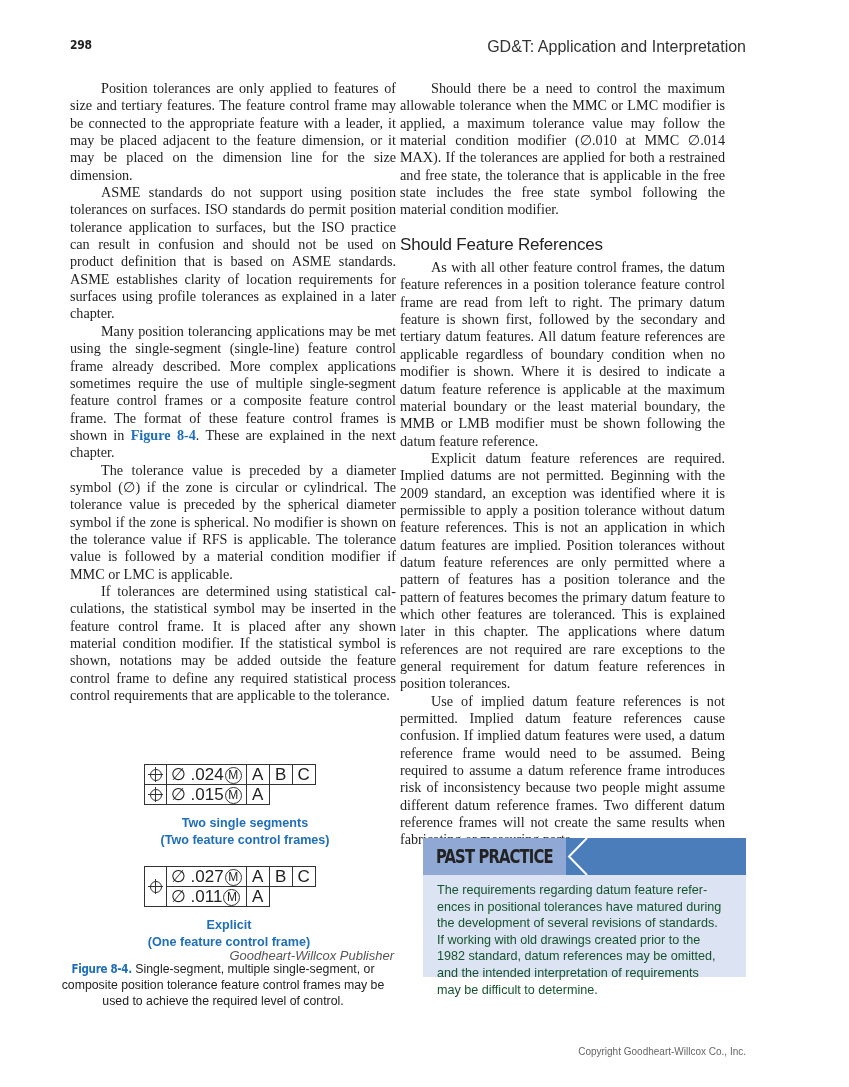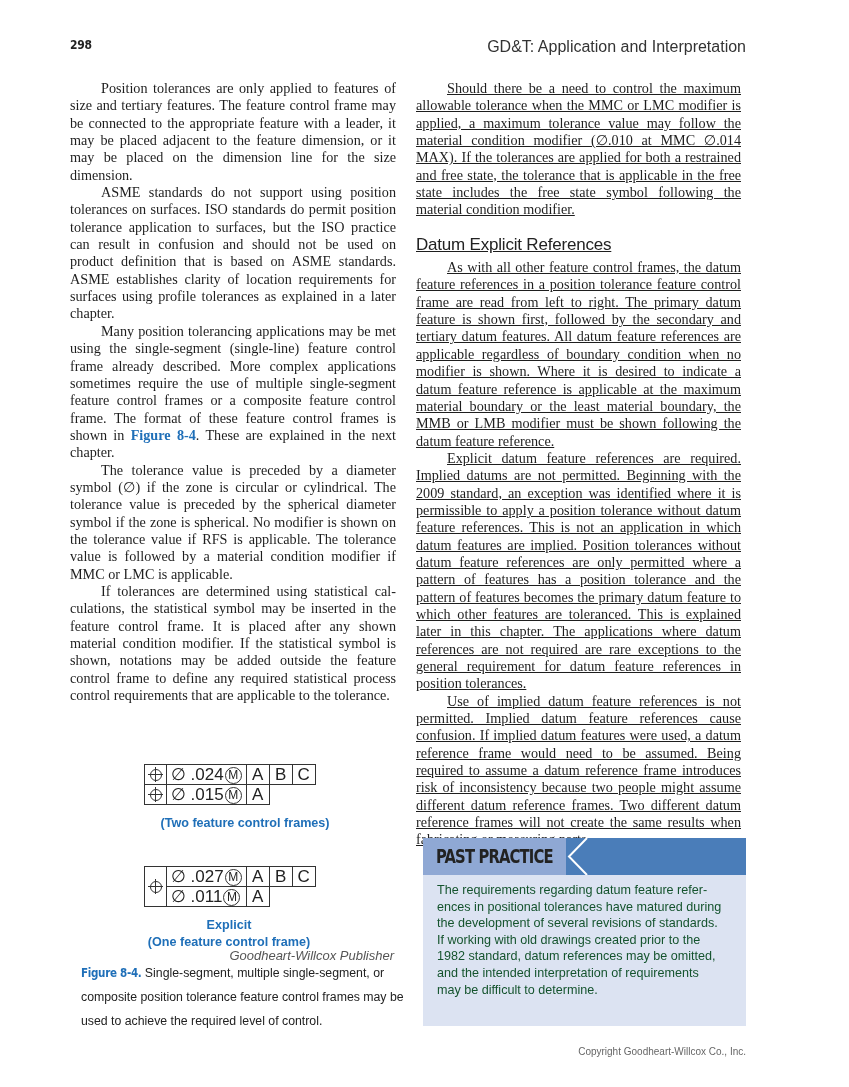--- a/index.html
+++ b/index.html
@@ -1,44 +1,44 @@
 <!DOCTYPE html>
 <html><head>
 <meta charset="utf-8">
 <style>
   html, body { margin: 0; padding: 0; background: #ffffff; }
   body { width: 849px; height: 1087px; position: relative; overflow: hidden; color: #1e1e1e; }
   .hdr-num { position: absolute; left: 70px; top: 38px; font-family: "DejaVu Sans Condensed", "DejaVu Sans", sans-serif; font-weight: bold; font-size: 12px; letter-spacing: -0.3px; color: #222; }
   .hdr-title { position: absolute; right: 103px; top: 38px; font-family: "Liberation Sans", sans-serif; font-size: 16px; color: #333; }
   .col { position: absolute; top: 80px; width: 326px; font-family: "Liberation Serif", "DejaVu Serif", serif; font-size: 14.2px; line-height: 17.35px; text-align: justify; hyphens: manual; }
   .col.left { left: 70px; }
-  .col.right { left: 416px; width: 325px; text-decoration: underline; }
+  .col.right { left: 400px; width: 325px; }
   .col p { margin: 0; text-indent: 31px; }
   .col h2 { font-family: "Liberation Sans", sans-serif; font-weight: normal; font-size: 17px; margin: 0; color: #222; letter-spacing: -0.2px; }
   .left h2 { margin-top: 17px; margin-bottom: 6px; }
   .right h2 { margin-top: 17px; margin-bottom: 6px; }
   .figref { color: #1f6fb8; font-weight: bold; }
 
   .fcf { position: absolute; border-collapse: collapse; font-family: "Liberation Sans", sans-serif; font-size: 17px; color: #222; }
   .fcf td { border: 1.3px solid #333; height: 19px; padding: 0 4px; text-align: center; line-height: 19px; }
   .fcf td.sym { width: 15px; padding: 0 3px; }
   .fcf td.tol { text-align: left; white-space: nowrap; }
   .fcf td.dat { width: 14px; }
   .mod { display: inline-block; width: 15px; height: 15px; border: 1.2px solid #333; border-radius: 50%; font-size: 12px; line-height: 15px; text-align: center; vertical-align: 1px; margin-left: 1px; }
   .posicon { display: inline-block; width: 15px; height: 15px; position: relative; vertical-align: -2px; }
   .posicon .c { position: absolute; left: 2px; top: 2px; width: 10px; height: 10px; border: 1.2px solid #333; border-radius: 50%; }
   .posicon .h { position: absolute; left: 0; top: 7px; width: 15px; height: 1.2px; background: #333; }
   .posicon .v { position: absolute; left: 7px; top: 0; width: 1.2px; height: 15px; background: #333; }
 
   .fig-caption-blue { position: absolute; font-family: "Liberation Sans", sans-serif; font-weight: bold; color: #1f6fb8; font-size: 12.6px; text-align: center; line-height: 17px; }
   .credit { position: absolute; left: 200px; width: 194px; top: 948px; text-align: right; font-family: "Liberation Sans", sans-serif; font-style: italic; font-size: 13px; color: #555; }
-  .figcap { position: absolute; left: 81px; top: 961px; width: 326px; font-family: "Liberation Sans", sans-serif; font-size: 12.3px; line-height: 24px; color: #222; }
+  .figcap { position: absolute; left: 60px; top: 961px; width: 326px; font-family: "Liberation Sans", sans-serif; font-size: 12.3px; line-height: 16px; color: #222; text-align: center; }
   .figcap .lbl { color: #1f6fb8; font-weight: bold; font-family: "DejaVu Sans Condensed", "DejaVu Sans", sans-serif; font-size: 11.5px; letter-spacing: -0.3px; }
 
-  .past { position: absolute; left: 423px; top: 838px; width: 323px; height: 188px; background: #dce3f2; }
+  .past { position: absolute; left: 423px; top: 838px; width: 323px; height: 139px; background: #dce3f2; }
   .past-head { position: relative; height: 37px; background: #8fa8d4; overflow: hidden; }
   .past-head .dark { position: absolute; right: 0; top: 0; width: 180px; height: 37px; background: #4a7db9; }
   .past-head svg { position: absolute; left: 140px; top: 0; }
   .past-title { position: absolute; left: 13px; top: 6px; font-family: "DejaVu Sans Condensed", "DejaVu Sans", sans-serif; font-weight: bold; font-size: 20px; letter-spacing: -1px; color: #222; transform: scaleX(0.82); transform-origin: left; }
   .past-body { padding: 7px 13px 0 14px; font-family: "Liberation Sans", sans-serif; font-size: 12.6px; line-height: 16.6px; color: #14532d; }
   .copyright { position: absolute; right: 103px; top: 1046px; font-family: "Liberation Sans", sans-serif; font-size: 10px; color: #666; }
 </style>
 </head>
 <body>
 
@@ -65,20 +65,21 @@
   <tr>
     <td class="sym"><span class="posicon"><span class="c"></span><span class="h"></span><span class="v"></span></span></td>
     <td class="tol"><span>∅</span>&nbsp;<span>.015</span><span class="mod">M</span></td>
     <td class="dat">A</td>
     <td style="border:none"></td>
     <td style="border:none"></td>
   </tr>
 </tbody>
   </table>
 <div class="fig-caption-blue" style="left:120px; width:250px; top:815px;">
+  <div>Two single segments</div>
   <div>(Two feature control frames)</div>
 </div>
 
 <table class="fcf" style="left:144px; top:866px;">
   <tbody>
       <tr>
     <td class="sym" rowspan="2"><span class="posicon"><span class="c"></span><span class="h"></span><span class="v"></span></span></td>
     <td class="tol"><span>∅</span>&nbsp;<span>.027</span><span class="mod">M</span></td>
     <td class="dat">A</td>
     <td class="dat">B</td>
@@ -95,21 +96,21 @@
 <div class="fig-caption-blue" style="left:104px; width:250px; top:917px;">
   <div>Explicit</div>
   <div>(One feature control frame)</div>
 </div>
 
 <div class="credit">Goodheart-Willcox Publisher</div>
 <div class="figcap"><span class="lbl">Figure 8-4.</span><span> Single-segment, multiple single-segment, or composite position tolerance feature control frames may be used to achieve the required level of control.</span></div>
 
 <div class="col right">
   <p>Should there be a need to control the maximum allowable tolerance when the MMC or LMC modifier is applied, a maximum tolerance value may follow the material condition modifier (∅.010 at MMC ∅.014 MAX). If the tolerances are applied for both a restrained and free state, the tolerance that is appli­cable in the free state includes the free state symbol following the material condition modifier.</p>
-  <h2>Datum Explicit References</h2>
+  <h2>Should Feature References</h2>
   <p>As with all other feature control frames, the datum feature references in a position tolerance feature control frame are read from left to right. The primary datum feature is shown first, followed by the second­ary and tertiary datum features. All datum feature references are applicable regardless of boundary con­dition when no modifier is shown. Where it is desired to indicate a datum feature reference is applicable at the maximum material boundary or the least material boundary, the MMB or LMB modifier must be shown following the datum feature reference.</p>
   <p>Explicit datum feature references are required. Implied datums are not permitted. Beginning with the 2009 standard, an exception was identified where it is permissible to apply a position tolerance without datum feature references. This is not an application in which datum features are implied. Position tolerances without datum feature references are only permitted where a pattern of features has a position tolerance and the pattern of features becomes the primary datum feature to which other features are toleranced. This is explained later in this chapter. The applica­tions where datum references are not required are rare exceptions to the general requirement for datum feature references in position tolerances.</p>
   <p>Use of implied datum feature references is not permitted. Implied datum feature references cause confusion. If implied datum features were used, a datum reference frame would need to be assumed. Being required to assume a datum reference frame introduces risk of inconsistency because two peo­ple might assume different datum reference frames. Two different datum reference frames will not create the same results when fabricating or measuring parts.</p>
 </div>
 
 <div class="past">
   <div class="past-head">
     <div class="dark"></div>
     <svg width="40" height="37">
       <polygon points="22,0 40,0 40,37 22,37 4,18.5" fill="#4a7db9"></polygon>

